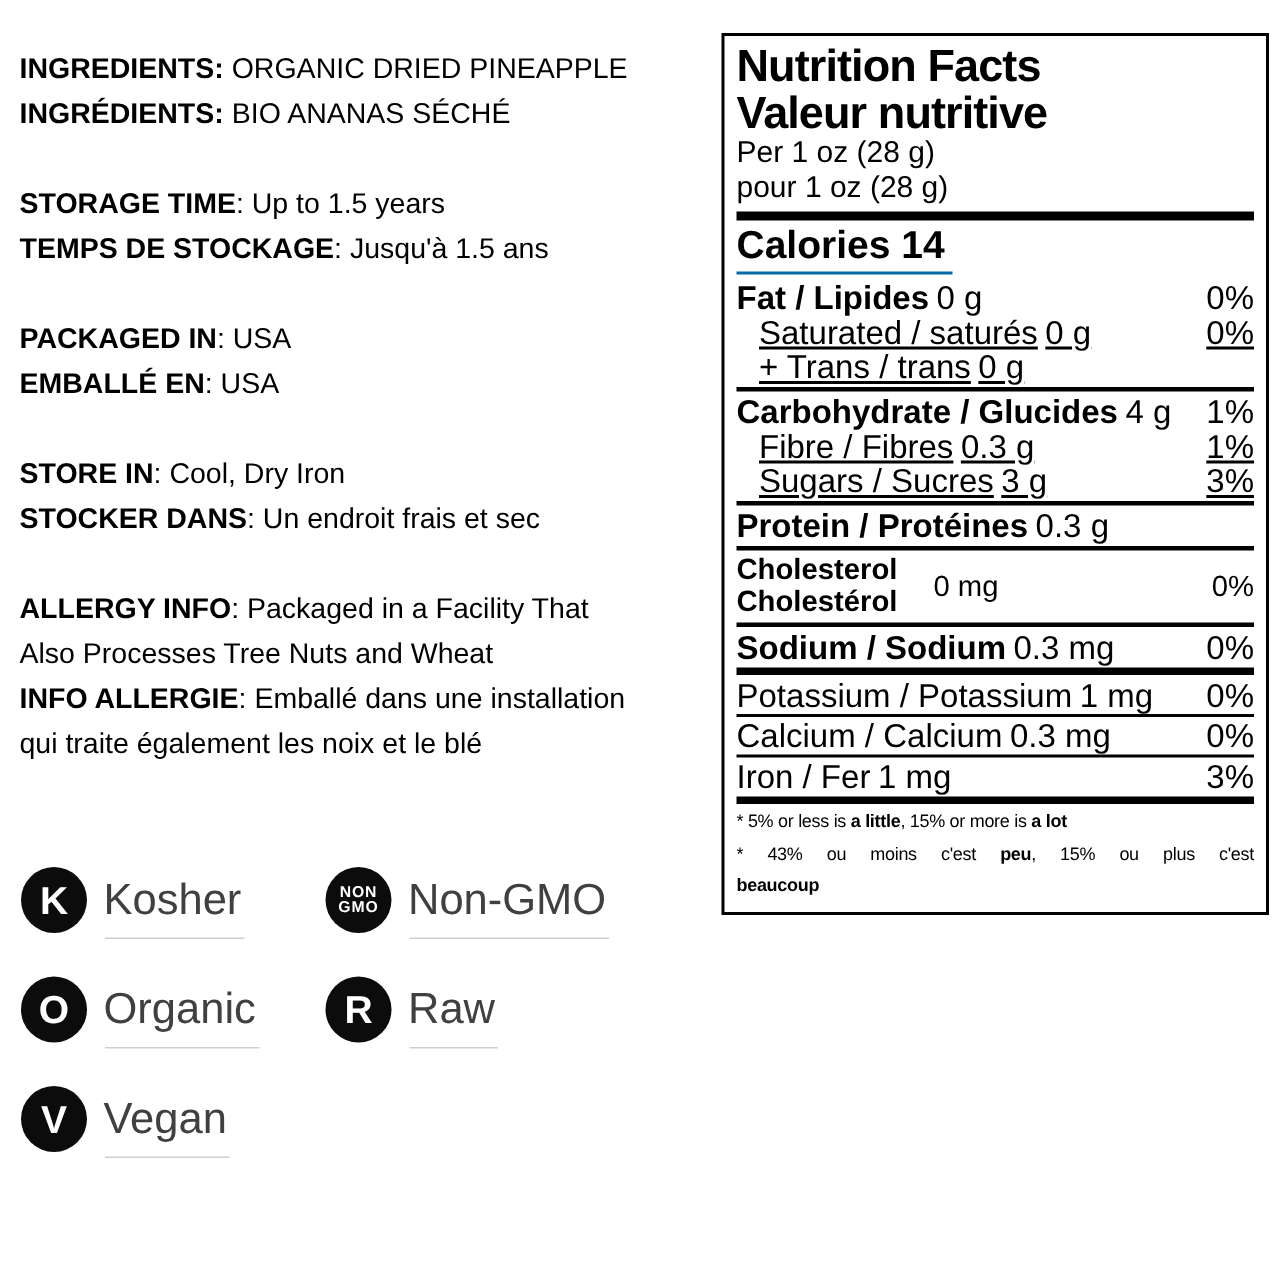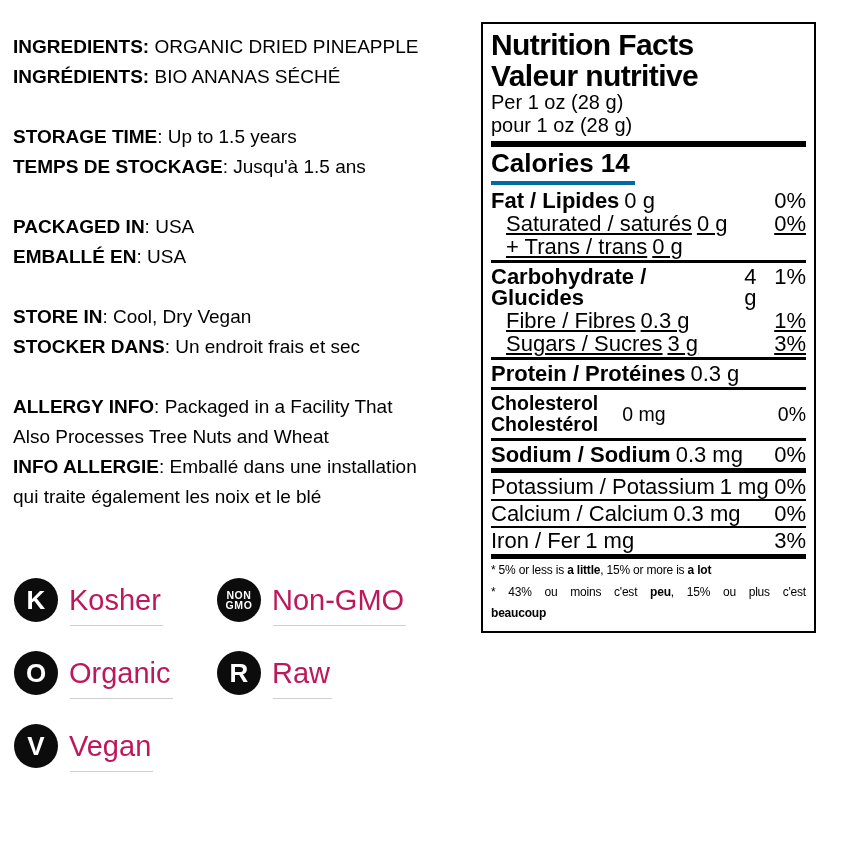--- a/index.html
+++ b/index.html
@@ -7,27 +7,27 @@
     width:850px;height:847px;position:relative;background:#ffffff;
     font-family:"Liberation Sans", sans-serif;color:#000;overflow:hidden;
   }
   b{font-weight:bold;}
 
   
   .info{position:absolute;left:13px;top:32px;font-size:19px;line-height:30px;white-space:nowrap;}
   .info .mt{margin-top:30px;}
 
   
-  .panel{position:absolute;left:481px;top:22px;width:335px;box-sizing:border-box;
+  .panel{position:absolute;left:481px;top:22px;width:365px;box-sizing:border-box;
          border:2px solid #000;padding:5px 8px 7px;background:#fff;}
   .ptitle{font-size:30px;font-weight:bold;line-height:31px;letter-spacing:-0.6px;}
   .pserve{font-size:20px;line-height:23px;}
   .bar6{border-top:6px solid #000;margin:4px 0 2px;}
   .calrow{display:flex;justify-content:space-between;align-items:flex-end;margin:1px 0 4px;}
-  .calories{font-size:26px;font-weight:bold;line-height:28px;border-bottom:4px solid #0369a1;padding:0 5px 4px 0;}
+  .calories{font-size:26px;font-weight:bold;line-height:28px;border-bottom:2px solid #0369a1;padding:0 5px 4px 0;}
   .dv{text-align:right;font-size:16px;font-weight:bold;line-height:19px;padding-bottom:2px;}
   .nrow{display:flex;align-items:baseline;font-size:22px;line-height:21px;padding:1px 0;}
   .ind{padding-left:15px;text-decoration:underline;}
   .amt{margin-left:5px;}
   .npct{margin-left:auto;}
   .r2{border-top:2px solid #000;margin:1px 0;}
   .r3{border-top:3px solid #000;margin:2px 0;}
   .r5{border-top:5px solid #000;margin:2px 0;}
   .chol{display:flex;align-items:center;padding:1px 0;font-size:19.5px;}
   .cholnames{display:flex;flex-direction:column;font-weight:bold;line-height:21px;}
@@ -37,34 +37,34 @@
   .fn-last{white-space:normal;font-weight:bold;}
 
   
   .badges{position:absolute;left:14px;top:578px;display:grid;
           grid-template-columns:203px auto;grid-auto-rows:44px;row-gap:29px;}
   .badge{display:flex;align-items:center;}
   .bcircle{width:44px;height:44px;border-radius:50%;background:#0c0c0c;color:#fff;
            display:flex;align-items:center;justify-content:center;
            font-weight:bold;font-size:26px;flex:0 0 44px;}
   .bcircle.two-line{flex-direction:column;font-size:10.5px;line-height:10.5px;letter-spacing:0.6px;}
-  .blabel{margin-left:11px;font-size:29px;color:#be185d;position:relative;display:inline-block;line-height:34px;}
+  .blabel{margin-left:11px;font-size:29px;color:#404040;position:relative;display:inline-block;line-height:34px;}
   .blabel::after{content:"";position:absolute;left:1px;right:-2px;bottom:-9px;height:1px;background:#cfcfcf;}
 </style>
 </head>
 <body>
 
 <div class="info">
   <div><b>INGREDIENTS:</b><span> ORGANIC DRIED PINEAPPLE</span></div>
   <div><b>INGRÉDIENTS:</b><span> BIO ANANAS SÉCHÉ</span></div>
   <div class="mt"><b>STORAGE TIME</b><span>: Up to 1.5 years</span></div>
   <div><b>TEMPS DE STOCKAGE</b><span>: Jusqu'à 1.5 ans</span></div>
   <div class="mt"><b>PACKAGED IN</b><span>: USA</span></div>
   <div><b>EMBALLÉ EN</b><span>: USA</span></div>
-  <div class="mt"><b>STORE IN</b><span>: Cool, Dry Vegan</span></div>
+  <div class="mt"><b>STORE IN</b><span>: Cool, Dry Iron</span></div>
   <div><b>STOCKER DANS</b><span>: Un endroit frais et sec</span></div>
   <div class="mt"><b>ALLERGY INFO</b><span>: Packaged in a Facility That</span></div>
   <div><span>Also Processes Tree Nuts and Wheat</span></div>
   <div><b>INFO ALLERGIE</b><span>: Emballé dans une installation</span></div>
   <div><span>qui traite également les noix et le blé</span></div>
 </div>
 
 <div class="panel">
   <div class="ptitle">Nutrition Facts</div>
   <div class="ptitle">Valeur nutritive</div>

